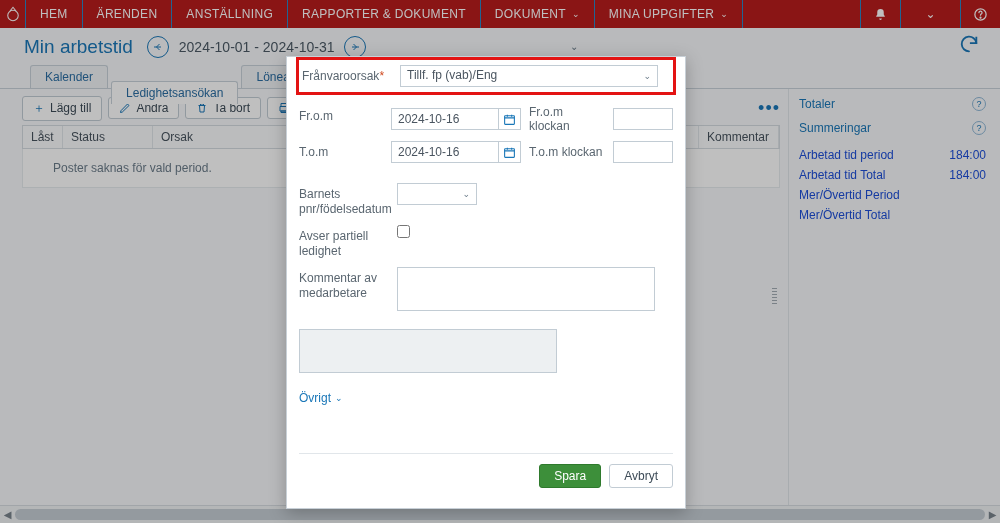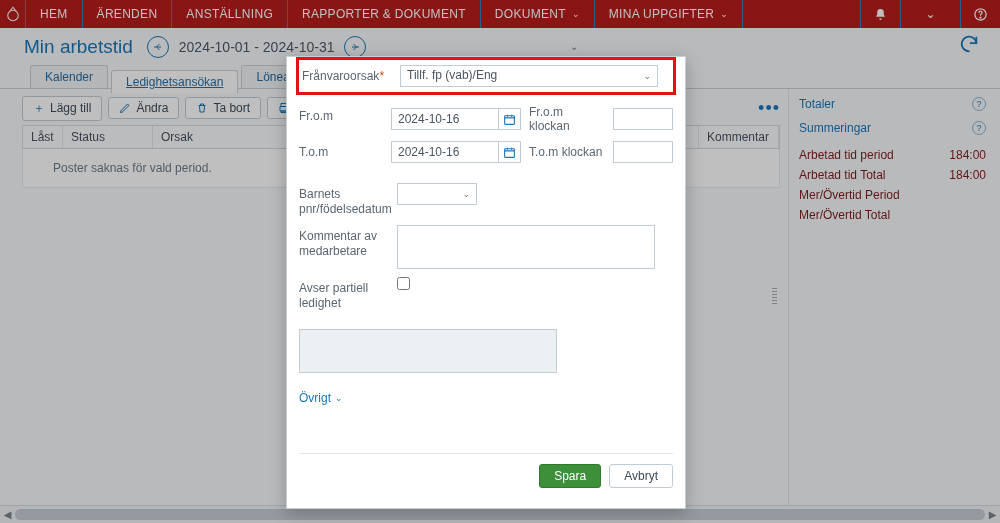--- a/index.html
+++ b/index.html
@@ -23,21 +23,21 @@
   .subheader h1 { font-size: 19px; font-weight: 400; margin-right: 14px; }
   .subheader .nav-arrow { width: 22px; height: 22px; border: 1px solid #1a77b8; border-radius: 50%; display: flex; align-items: center; justify-content: center; cursor: pointer; color: #1a77b8; }
   .subheader .period { margin: 0 10px; font-size: 14px; color: #4c5a66; }
   .subheader .spacer2 { flex: 1; }
   .subheader .mid-chev { color:#6b7c8a; font-size:10px; cursor:pointer; }
   .subheader .refresh { color: #1a77b8; font-size: 20px; cursor: pointer; }
 
   
   .tabbar { height: 24px; display: flex; align-items: flex-end; padding-left: 30px; border-bottom: 1px solid #c9d2da; }
   .tabbar .tab { padding: 4px 14px; border: 1px solid #c9d2da; border-bottom: none; margin-right: 3px; background: #f0f3f6; color: #2b6ea3; border-radius: 3px 3px 0 0; cursor: pointer; font-size: 12px; }
-  .tabbar .tab.active { background: #fff; position: relative; top: 5px; text-decoration: underline; }
+  .tabbar .tab.active { background: #fff; position: relative; top: 16px; }
 
   
   .maingrid { display: flex; height: calc(523px - 28px - 37px - 24px - 18px); }
   .left { flex: 1; padding: 6px 8px 0 22px; }
   .right { width: 212px; padding: 4px 14px 0 10px; border-left: 1px solid #e1e6ea; }
 
   
   .toolbar { height: 26px; display: flex; align-items: center; gap: 6px; }
   .tbtn { display: flex; align-items: center; gap: 5px; border: 1px solid #c2ccd4; border-radius: 3px; padding: 3px 10px; color: #3d4b57; background: #fff; cursor: pointer; font-size: 12px; }
   .tbtn svg, .tbtn .glyph { color: #1a77b8; }
@@ -47,21 +47,21 @@
   
   .thead { display: flex; height: 24px; border: 1px solid #d4dbe1; background: #fafbfc; margin-top: 4px; color: #47535e; }
   .thead div { padding: 4px 8px; border-right: 1px solid #e1e6ea; font-size: 12px; }
   .c-last { width: 40px; } .c-status { width: 90px; } .c-orsak { flex: 1.5; } .c-from { width: 90px; } .c-komm { width: 80px; border-right: none; }
 
   .empty-row { border: 1px solid #e6ebee; border-top: none; padding: 12px 30px; color: #6b7c8a; background: #fff; font-size: 12px; }
 
   
   .right h3 { color: #1a77b8; font-size: 13px; font-weight: 400; display: flex; justify-content: space-between; align-items: center; margin: 4px 0 10px 0; }
   .right h3 .question { width: 14px; height: 14px; border: 1px solid #8fb7d6; border-radius: 50%; display: flex; align-items: center; justify-content: center; font-size: 9px; color: #1a77b8; cursor: pointer; }
-  .right .row { display: flex; justify-content: space-between; color: #7f1d1d; font-size: 12px; padding: 3px 0; }
+  .right .row { display: flex; justify-content: space-between; color: #1d4ed8; font-size: 12px; padding: 3px 0; }
 
   
   .hscrollbar { height: 18px; background: #f1f3f5; border-top: 1px solid #d7dde2; position: absolute; left: 0; right: 0; bottom: 0; }
   .hscrollbar .thumb { position: absolute; left: 15px; right: 15px; top: 3px; bottom: 3px; background: #c6ced5; border-radius: 6px; }
   .hscrollbar .arr { position: absolute; width: 15px; top: 0; bottom: 0; display: flex; align-items: center; justify-content: center; color: #7a848d; font-size: 10px; }
   .hscrollbar .arr.l { left: 0; } .hscrollbar .arr.r { right: 0; }
 
   
   .modal { position: absolute; left: 286px; top: 56px; width: 400px; background: #fff; border: 1px solid #c8d0d7; box-shadow: 0 4px 16px rgba(0,0,0,0.25); z-index: 100; }
   .modal-head { display: flex; align-items: center; justify-content: space-between; padding: 8px 12px 16px 12px; }
@@ -311,30 +311,30 @@
       <div class="lbl">Barnets pnr/födelsedatum</div>
       <div class="ctl">
         <div class="select-box select-small">
           <span></span>
           <span class="sel-chev">⌄</span>
         </div>
       </div>
     </div>
 
     <div class="form-row">
+      <div class="lbl">Avser partiell ledighet</div>
+      <div class="ctl">
+        <input type="checkbox" class="checkbox" style="">
+      </div>
+    </div>
+
+    <div class="form-row">
       <div class="lbl">Kommentar av medarbetare</div>
       <div class="ctl">
         <div class="textarea-box"></div>
-      </div>
-    </div>
-
-    <div class="form-row">
-      <div class="lbl">Avser partiell ledighet</div>
-      <div class="ctl">
-        <input type="checkbox" class="checkbox" style="">
       </div>
     </div>
 
     <div style="height:10px;"></div>
 
     <div class="form-row">
       <div class="ctl">
         <div class="textarea-box readonly"></div>
       </div>
     </div>

